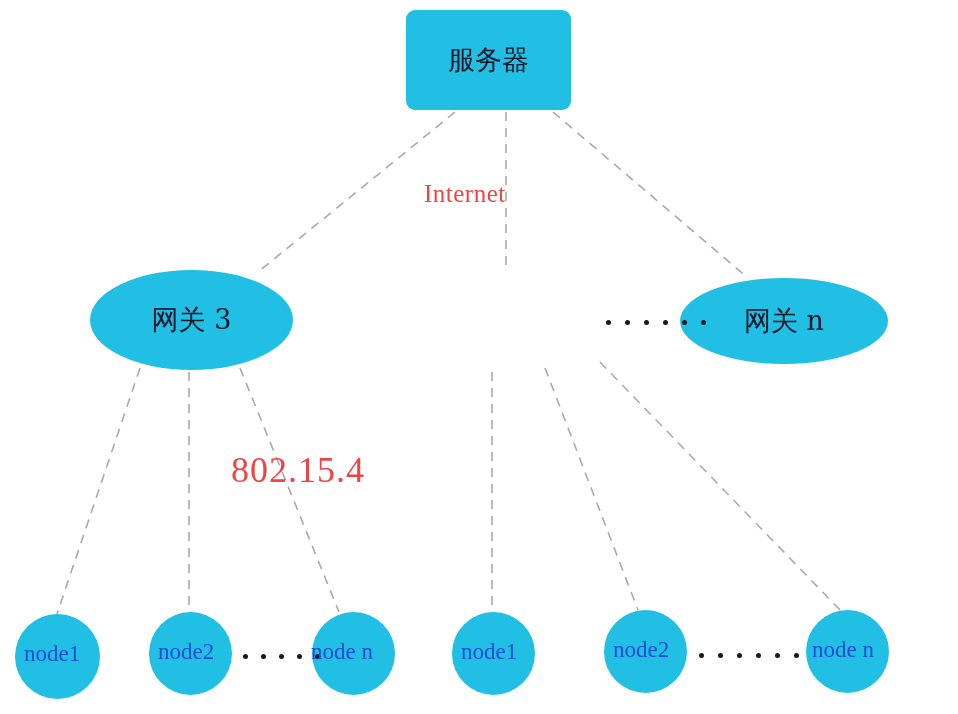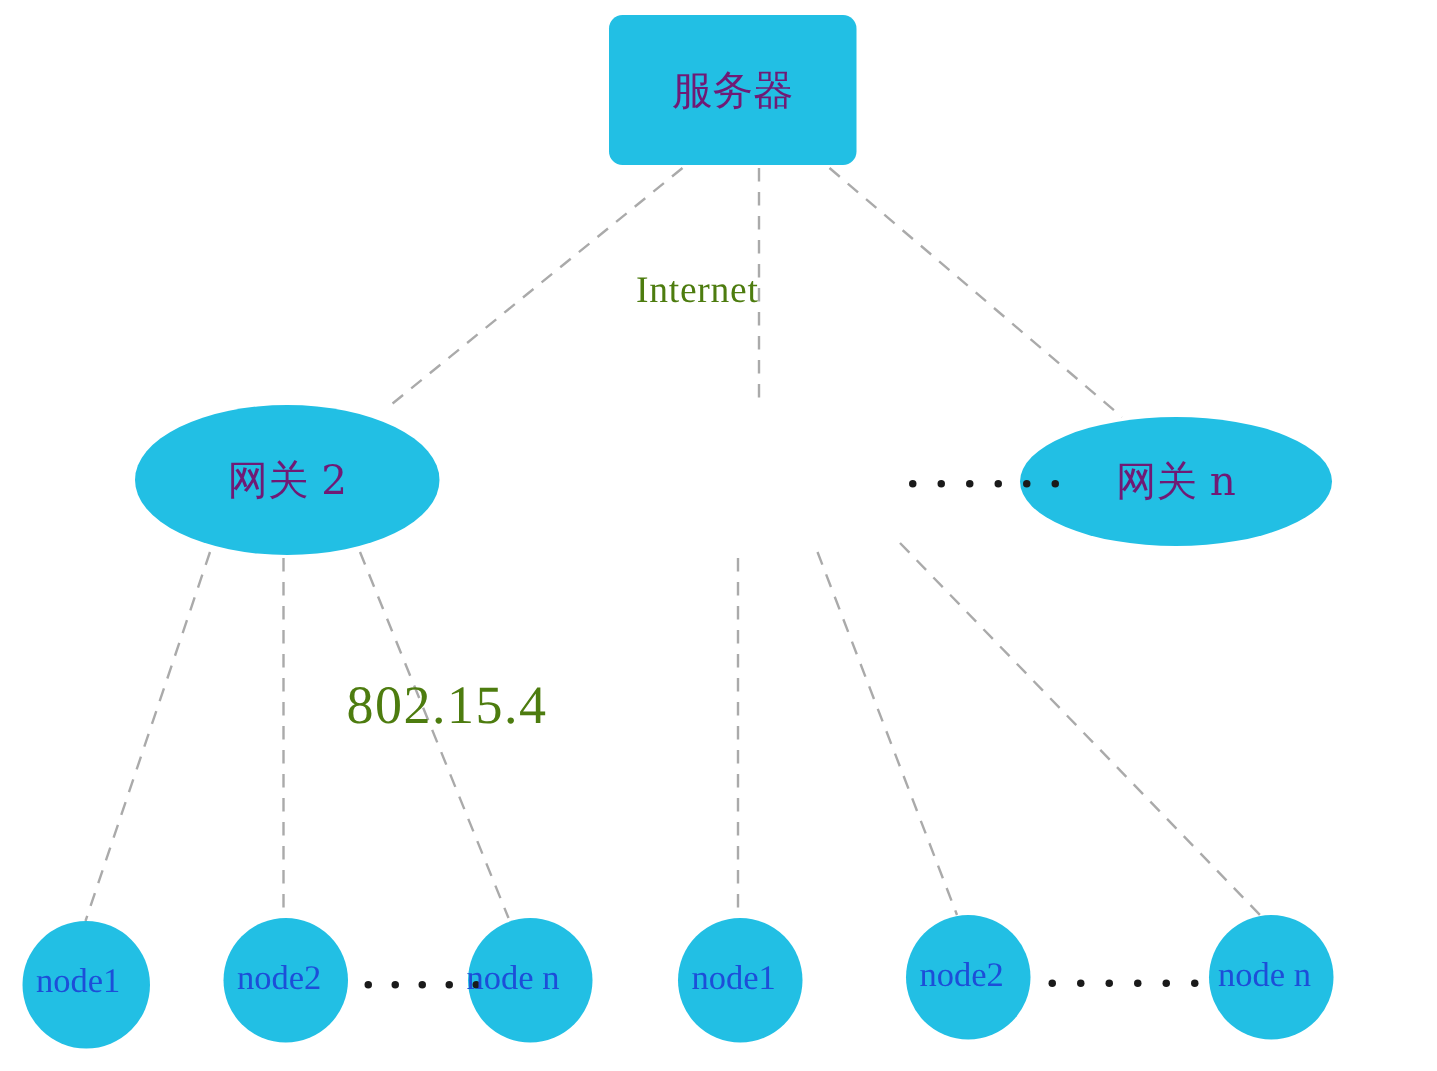--- a/index.html
+++ b/index.html
@@ -25,21 +25,21 @@
     width: 958px;
     height: 714px;
     pointer-events: none;
   }
   .node-shape {
     position: absolute;
     box-sizing: border-box;
     display: flex;
     align-items: center;
     justify-content: center;
-    color: #701a75;
+    color: #0f172a;
     white-space: nowrap;
     z-index: 2;
   }
   .server-box {
     background: #22bfe4;
     border-radius: 9px;
   }
   .gateway-ellipse {
     background: #22bfe4;
     border-radius: 50%;
@@ -50,21 +50,21 @@
   }
   .label-cjk {
     font-family: "DejaVu Serif", "Liberation Serif", serif;
     font-weight: 400;
   }
   .label-latin {
     font-family: "Liberation Serif", "DejaVu Serif", serif;
   }
   .free-label {
     position: absolute;
-    color: #4d7c0f;
+    color: #ef4444;
     white-space: nowrap;
     z-index: 3;
   }
   .dots-row {
     position: absolute;
     display: flex;
     align-items: center;
     z-index: 3;
     color: #1a1a1a;
   }
@@ -105,21 +105,21 @@
 
   <div class="node-shape server-box label-cjk" style="left:406px; top:10px; width:165px; height:100px; font-size:27px;">
     <span>服务器</span>
   </div>
 
   <div class="free-label label-latin" style="left:424px; top:180px; font-size:25px; letter-spacing:0.5px;">
     <span>Internet</span>
   </div>
 
   <div class="node-shape gateway-ellipse label-cjk" style="left:90px; top:270px; width:203px; height:100px; font-size:27px;">
-    <span>网关 2</span>
+    <span>网关 3</span>
   </div>
 
 
   <div class="node-shape gateway-ellipse label-cjk" style="left:680px; top:278px; width:208px; height:86px; font-size:27px;">
     <span>网关 n</span>
   </div>
 
   <div class="dots-row" style="left:606px; top:320px; gap:14px;">
     <span class="dot"></span>
     <span class="dot"></span>

